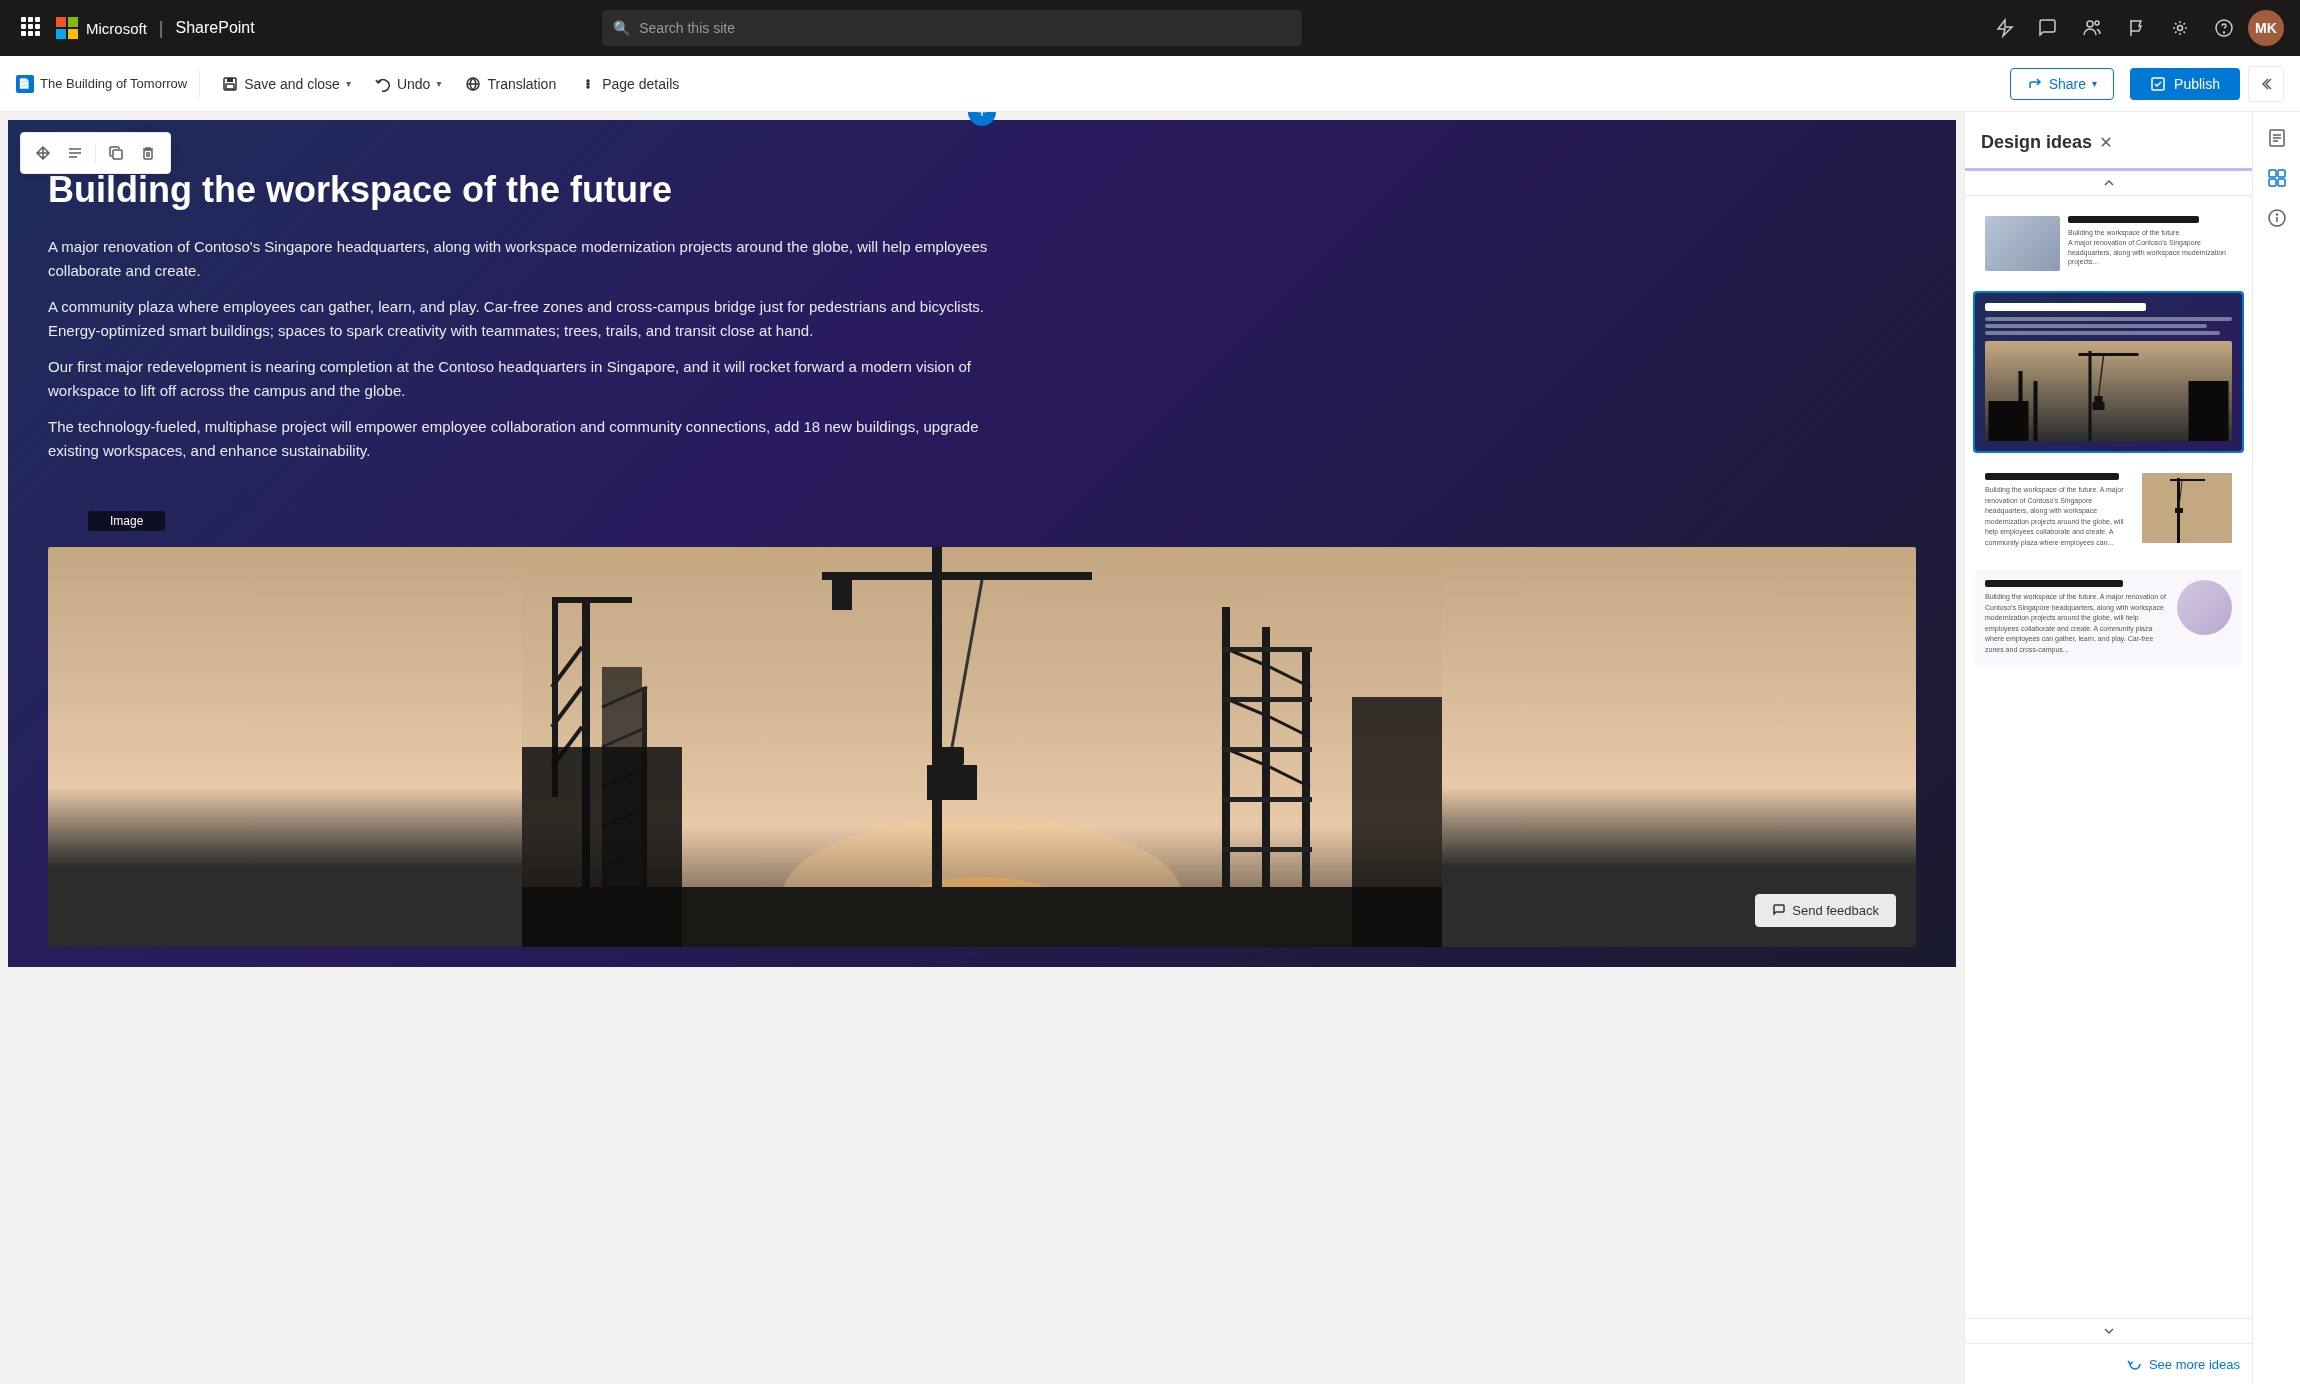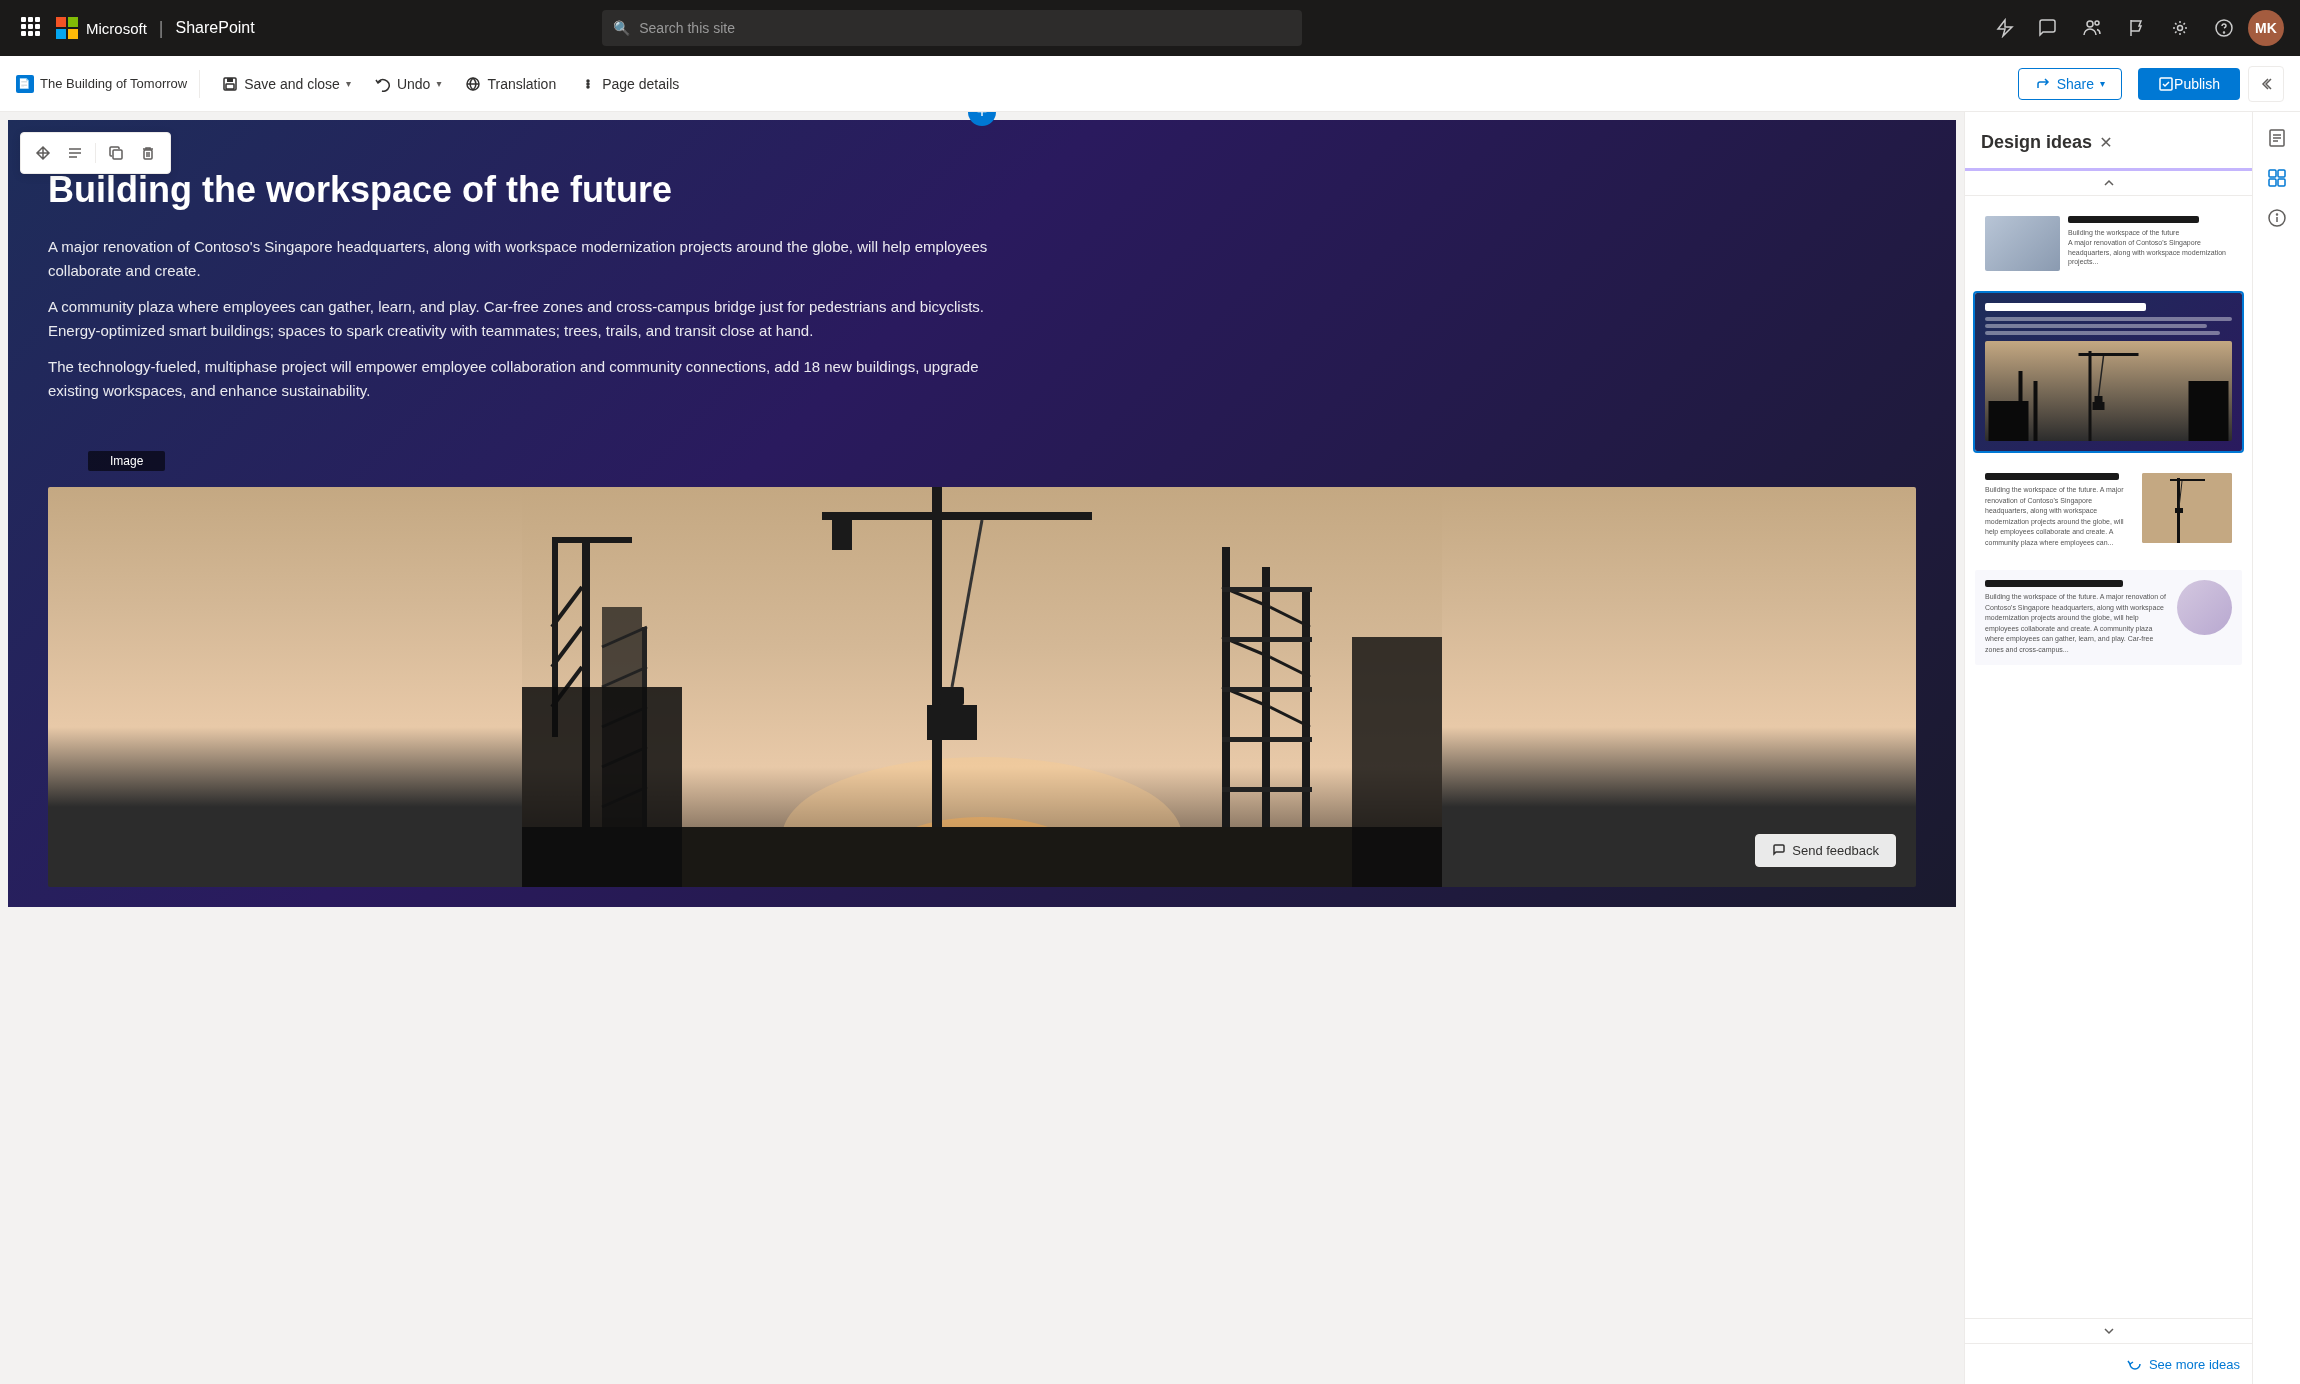--- a/index.html
+++ b/index.html
@@ -89,21 +89,21 @@
     .toolbar-separator { width: 1px; height: 28px; background: #edebe9; margin: 0 8px; }
     .toolbar-btn {
       display: flex; align-items: center; gap: 6px;
       padding: 6px 10px; border-radius: 4px; cursor: pointer;
       font-size: 14px; color: #323130; border: none; background: transparent;
     }
     .toolbar-btn-caret { font-size: 10px; color: #605e5c; }
 
     
     .publish-btn {
-      display: flex; align-items: center; 
+      display: flex; align-items: center; gap: 8px;
       background: #0078d4; color: #fff;
       padding: 8px 20px; border-radius: 4px; cursor: pointer;
       font-size: 14px; font-weight: 500; border: none;
       margin-left: auto;
     }
 
     
     .share-btn {
       display: flex; align-items: center; gap: 6px;
       border: 1px solid #0078d4; color: #0078d4;
@@ -516,20 +516,21 @@
             <line x1="9" y1="7" x2="9" y2="12"></line>
           </svg>
         </div>
       </div>
 
       <div class="hero-content">
         <div class="hero-title">Building the workspace of the future</div>
         <div class="hero-body">
           <p>A major renovation of Contoso's Singapore headquarters, along with workspace modernization projects around the globe, will help employees collaborate and create.</p>
           <p>A community plaza where employees can gather, learn, and play. Car-free zones and cross-campus bridge just for pedestrians and bicyclists. Energy-optimized smart buildings; spaces to spark creativity with teammates; trees, trails, and transit close at hand.</p>
+          <p>Our first major redevelopment is nearing completion at the Contoso headquarters in Singapore, and it will rocket forward a modern vision of workspace to lift off across the campus and the globe.</p>
           <p>The technology-fueled, multiphase project will empower employee collaboration and community connections, add 18 new buildings, upgrade existing workspaces, and enhance sustainability.</p>
         </div>
       </div>
 
       <div style="padding: 0 40px;">
         <span class="image-label">Image</span>
       </div>
 
       <div class="construction-image">
         <svg class="crane-scene" viewBox="0 0 920 400" xmlns="http://www.w3.org/2000/svg">

